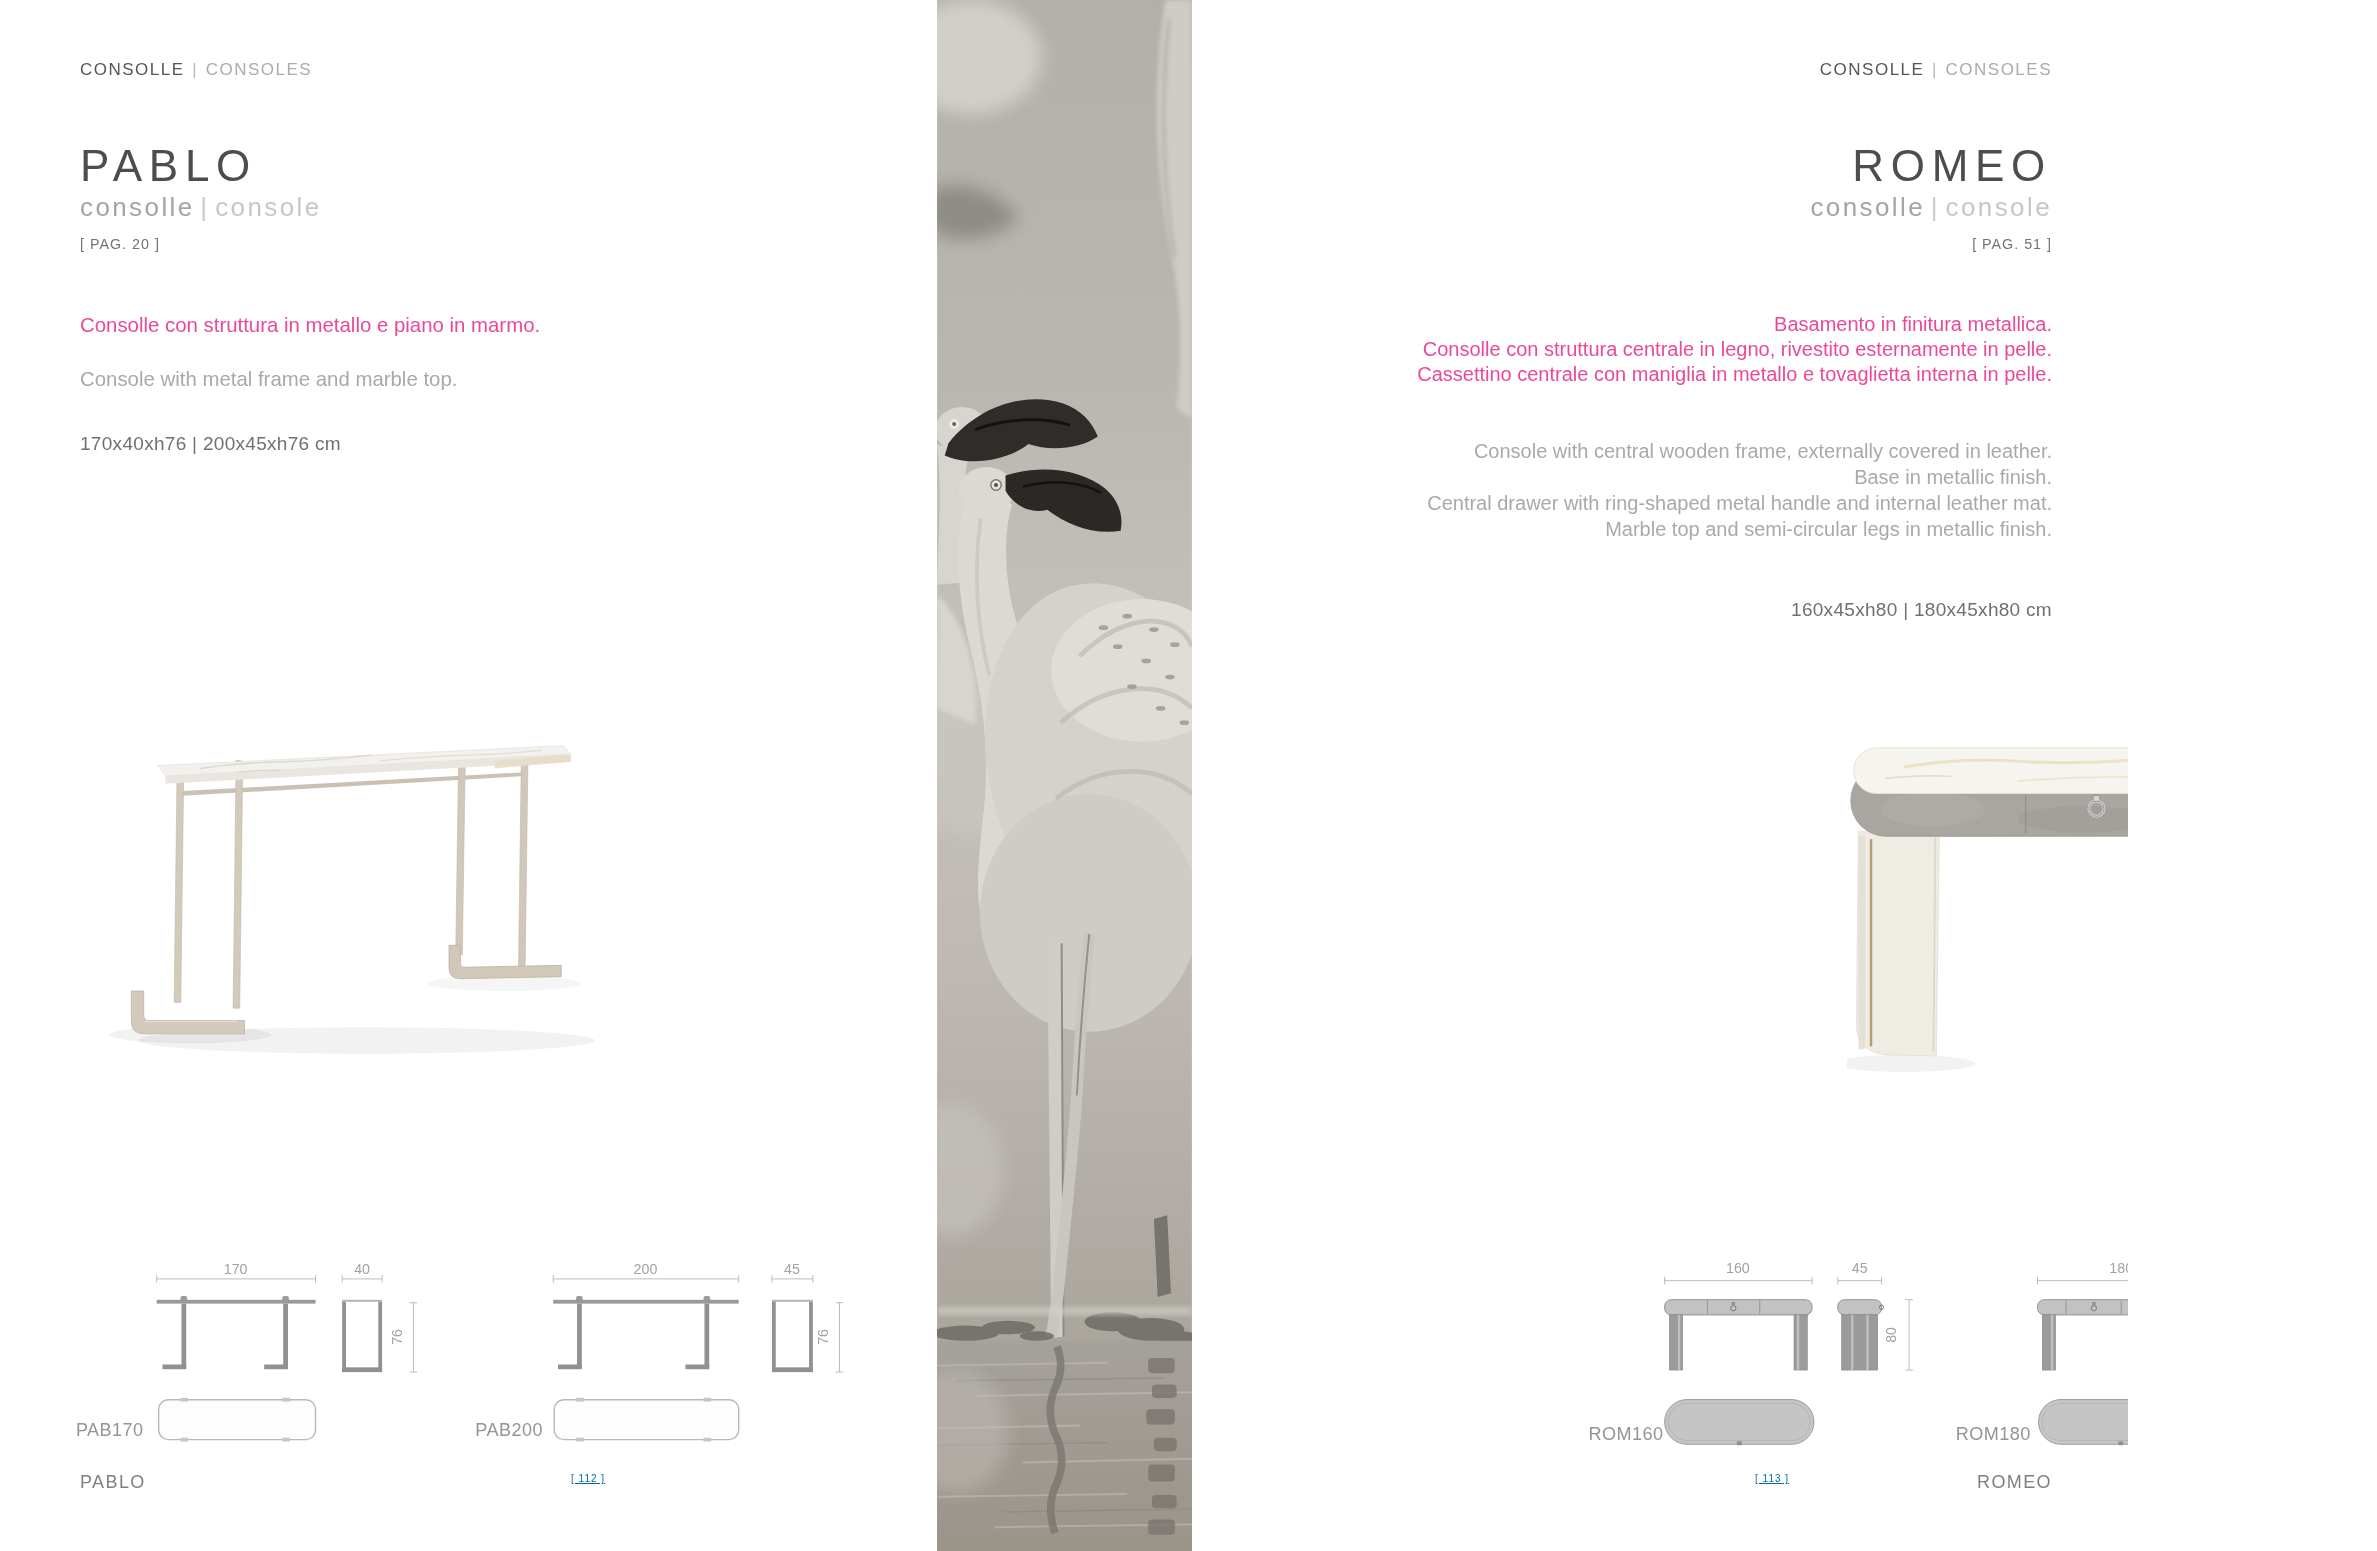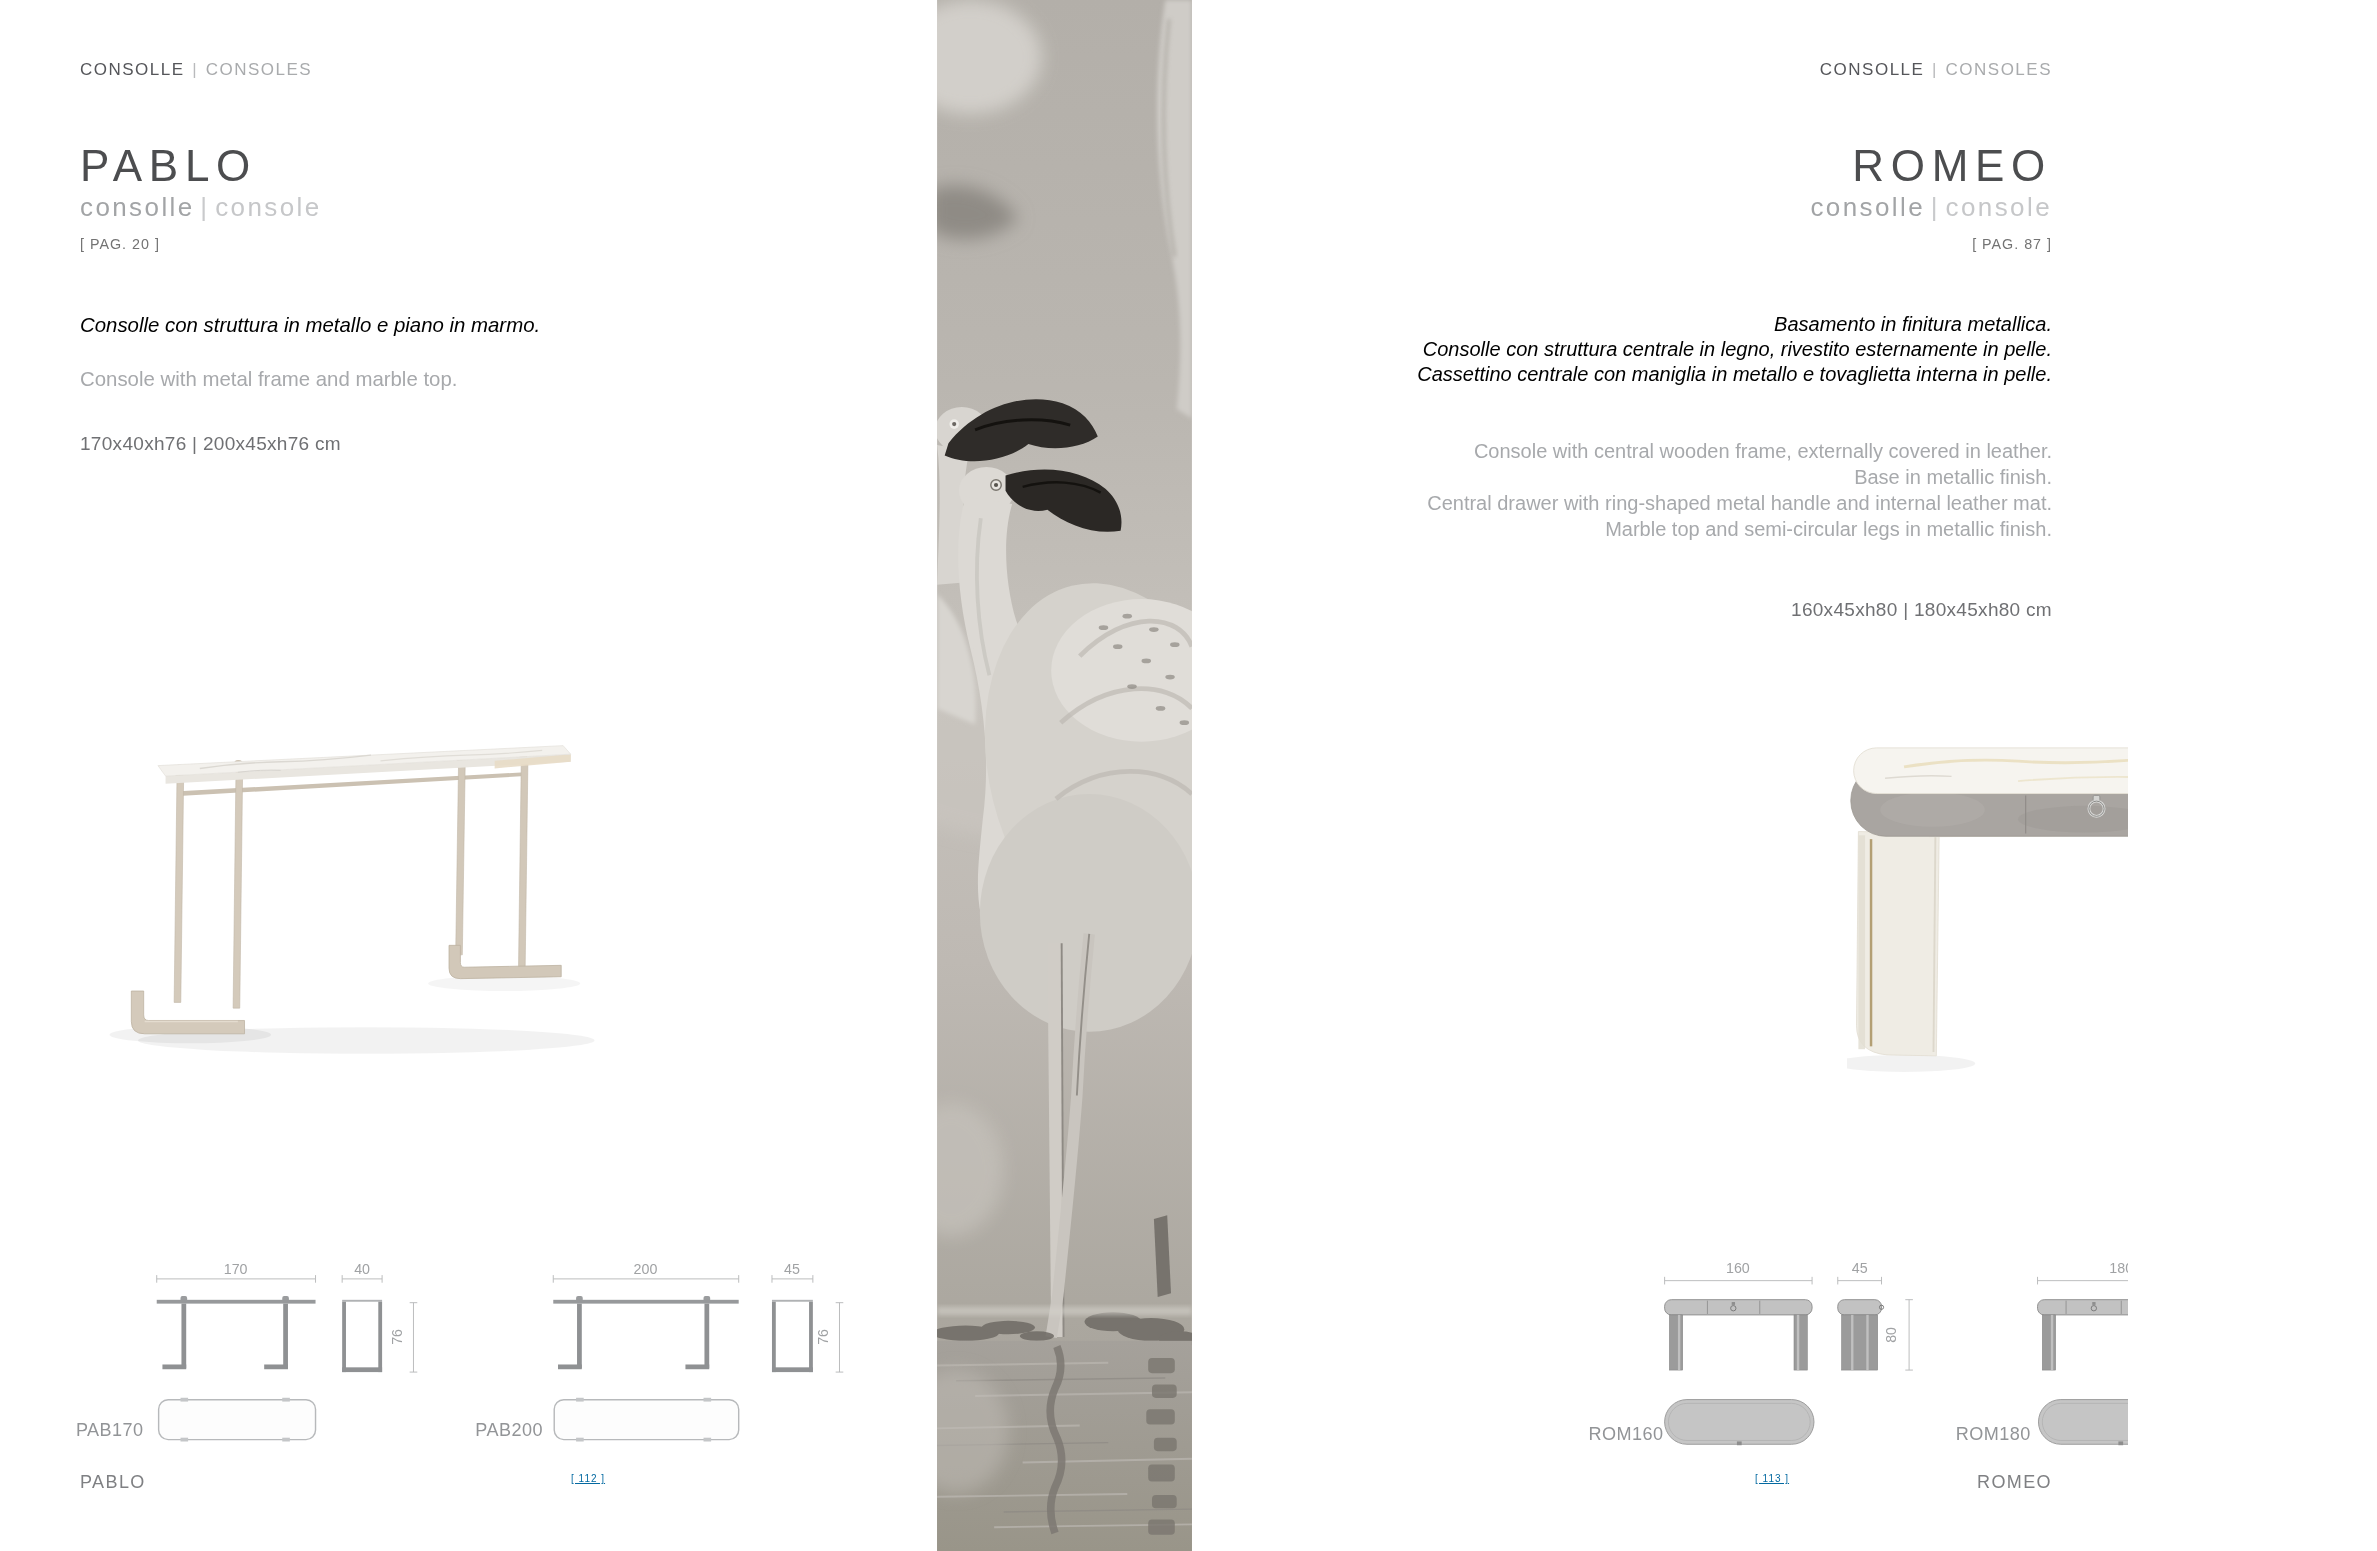--- a/index.html
+++ b/index.html
@@ -12,21 +12,21 @@
   .cat-header .hdr-div{color:#b9babc;padding:0 7.6px;}
   .cat-header .hdr-en{color:#a9abad;}
   
   .prod-title{font-size:44px;font-weight:300;letter-spacing:6.7px;color:#4c4d4f;white-space:nowrap;}
   .prod-subtitle{font-size:26px;font-weight:300;letter-spacing:2.4px;white-space:nowrap;}
   .prod-subtitle .sub-it{color:#a2a4a6;}
   .prod-subtitle .sub-div{color:#c9cacc;padding:0 5.7px;}
   .prod-subtitle .sub-en{color:#c6c7c9;}
   .page-ref{font-size:14.3px;letter-spacing:1px;color:#737373;}
   
-  .desc-it{font-size:20.4px;color:#000000;line-height:25px;font-style:italic;}
+  .desc-it{font-size:20.4px;color:#ec4899;line-height:25px;}
   .desc-en{font-size:20.4px;color:#a7a9ac;line-height:26px;}
   .dims{font-size:19px;color:#6f7073;letter-spacing:0.3px;}
   .right-text{text-align:right;}
   
   .footer-name{font-size:18px;color:#7f8083;letter-spacing:1.4px;}
   .footer-page{font-size:10px;color:#0369a1;letter-spacing:1px;text-decoration:underline;}
   svg text{font-family:"Liberation Sans", sans-serif;}
   .dim-label{font-size:15px;fill:#a0a2a4;}
   .code-label{font-size:19px;fill:#929497;letter-spacing:0.5px;}
 </style>
@@ -280,21 +280,21 @@
   <div class="abs cat-header right-text" style="right:76px;">
     <span class="hdr-it">CONSOLLE</span><span class="hdr-div">|</span><span class="hdr-en">CONSOLES</span>
   </div>
 
   <div class="abs prod-title right-text" style="right:76px;top:141px;">ROMEO</div>
 
   <div class="abs prod-subtitle right-text" style="right:76px;top:192px;">
     <span class="sub-it">consolle</span><span class="sub-div">|</span><span class="sub-en">console</span>
   </div>
 
-  <div class="abs page-ref right-text" style="right:76px;top:236px;">[ PAG. 87 ]</div>
+  <div class="abs page-ref right-text" style="right:76px;top:236px;">[ PAG. 51 ]</div>
 
   <div class="abs desc-it right-text" style="right:76px;top:312px;width:723px;font-size:20px;">
     <div>Basamento in finitura metallica.</div>
     <div>Consolle con struttura centrale in legno, rivestito esternamente in pelle.</div>
     <div>Cassettino centrale con maniglia in metallo e tovaglietta interna in pelle.</div>
   </div>
 
   <div class="abs desc-en right-text" style="right:76px;top:438px;width:723px;font-size:20px;">
     <div>Console with central wooden frame, externally covered in leather.</div>
     <div>Base in metallic finish.</div>

